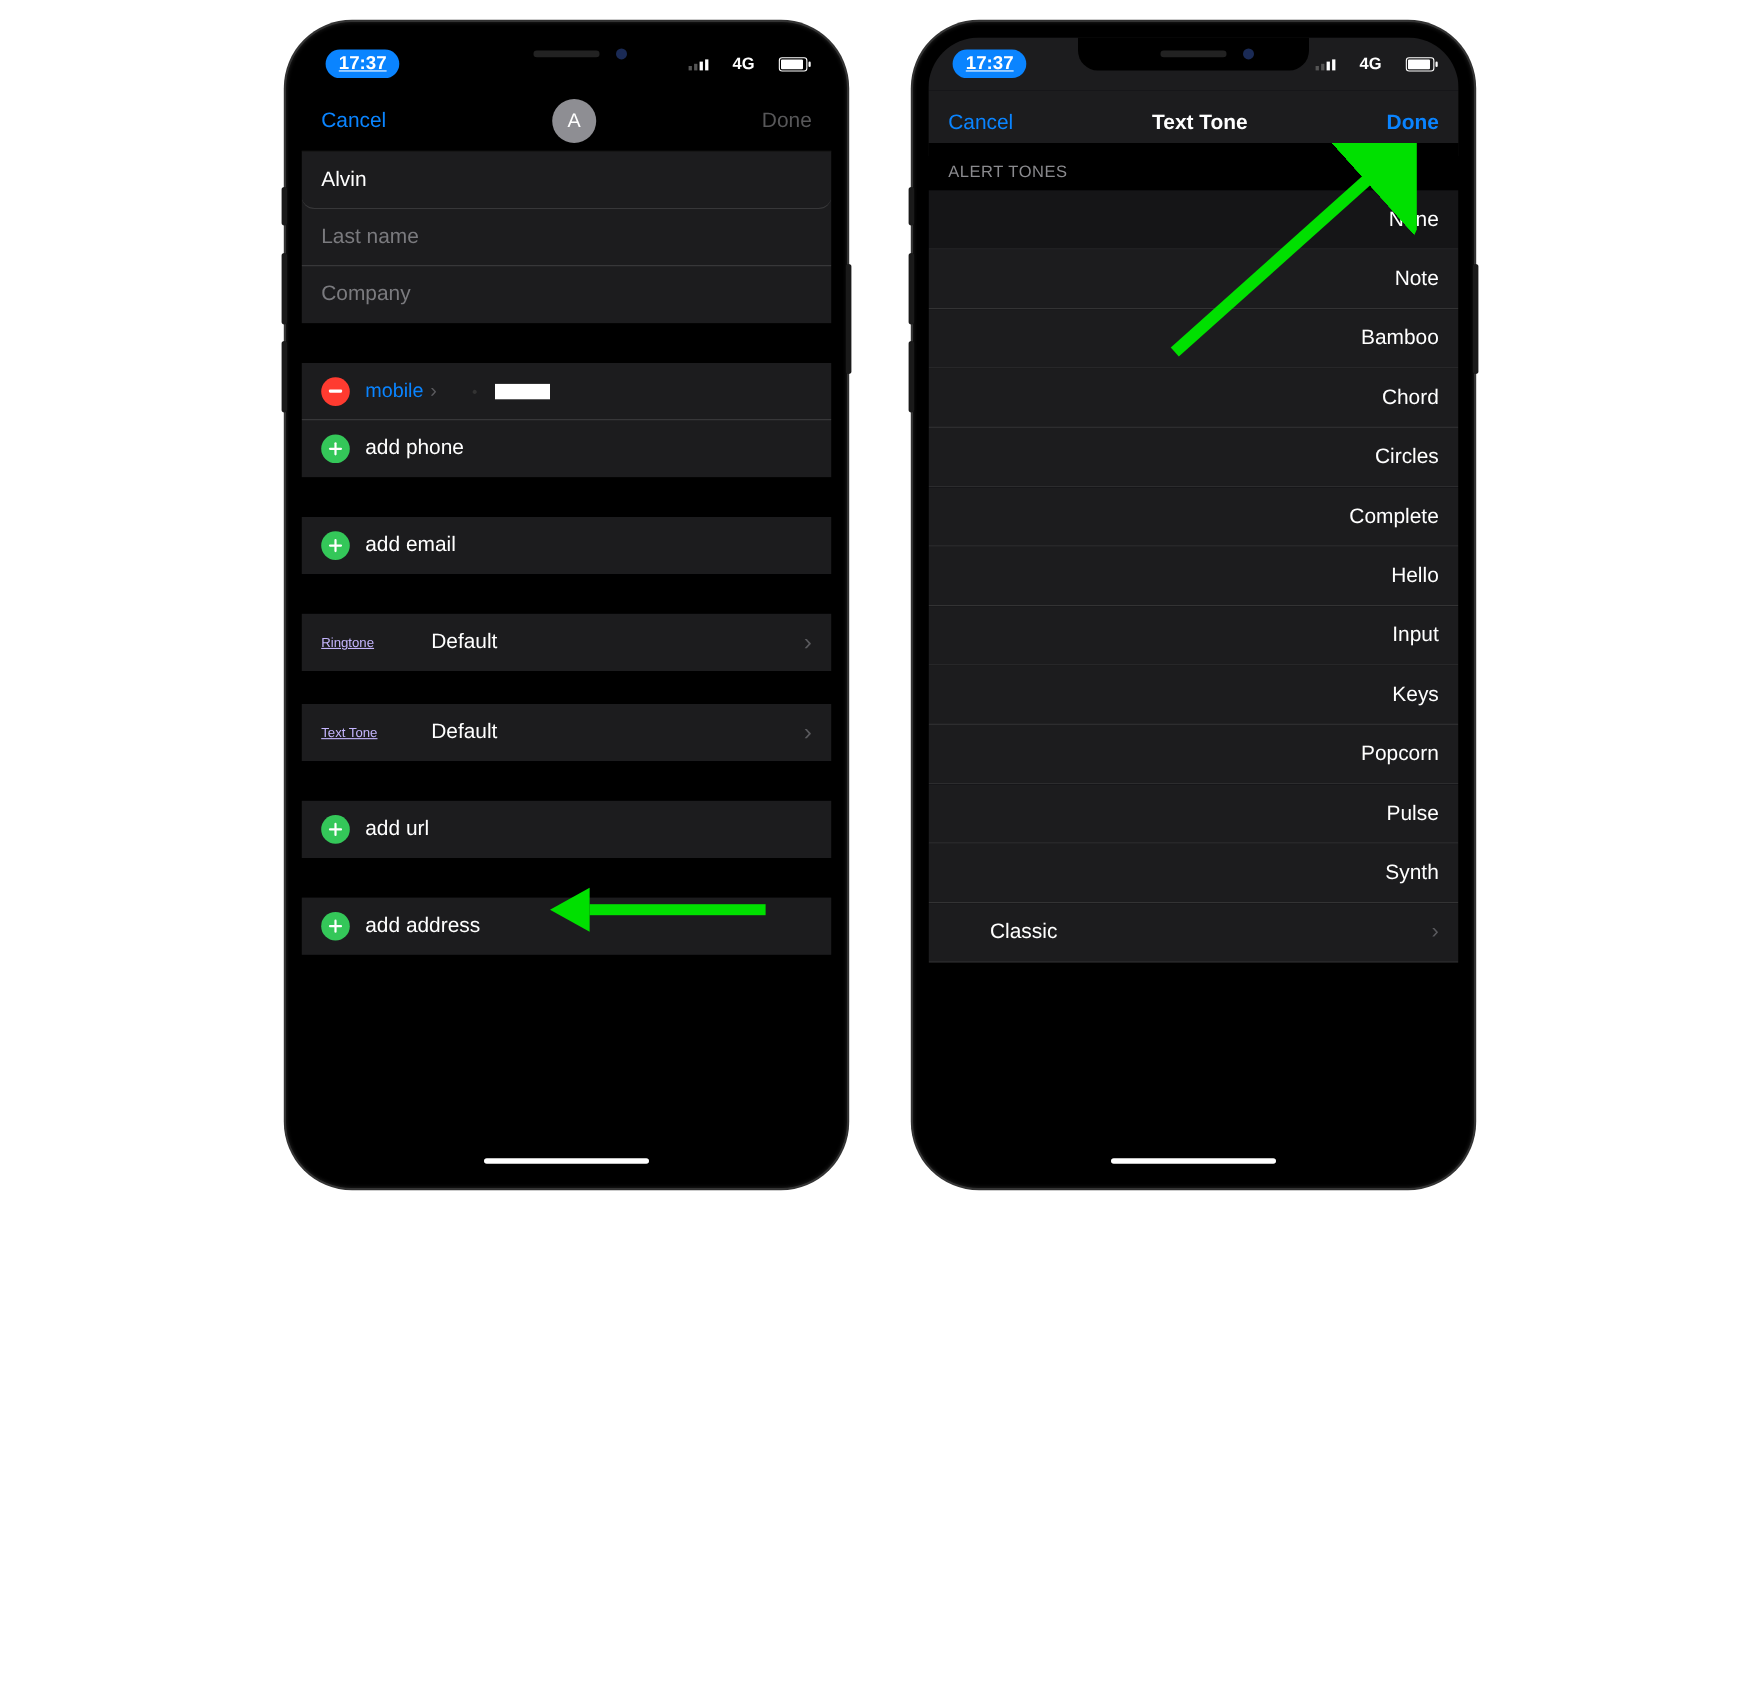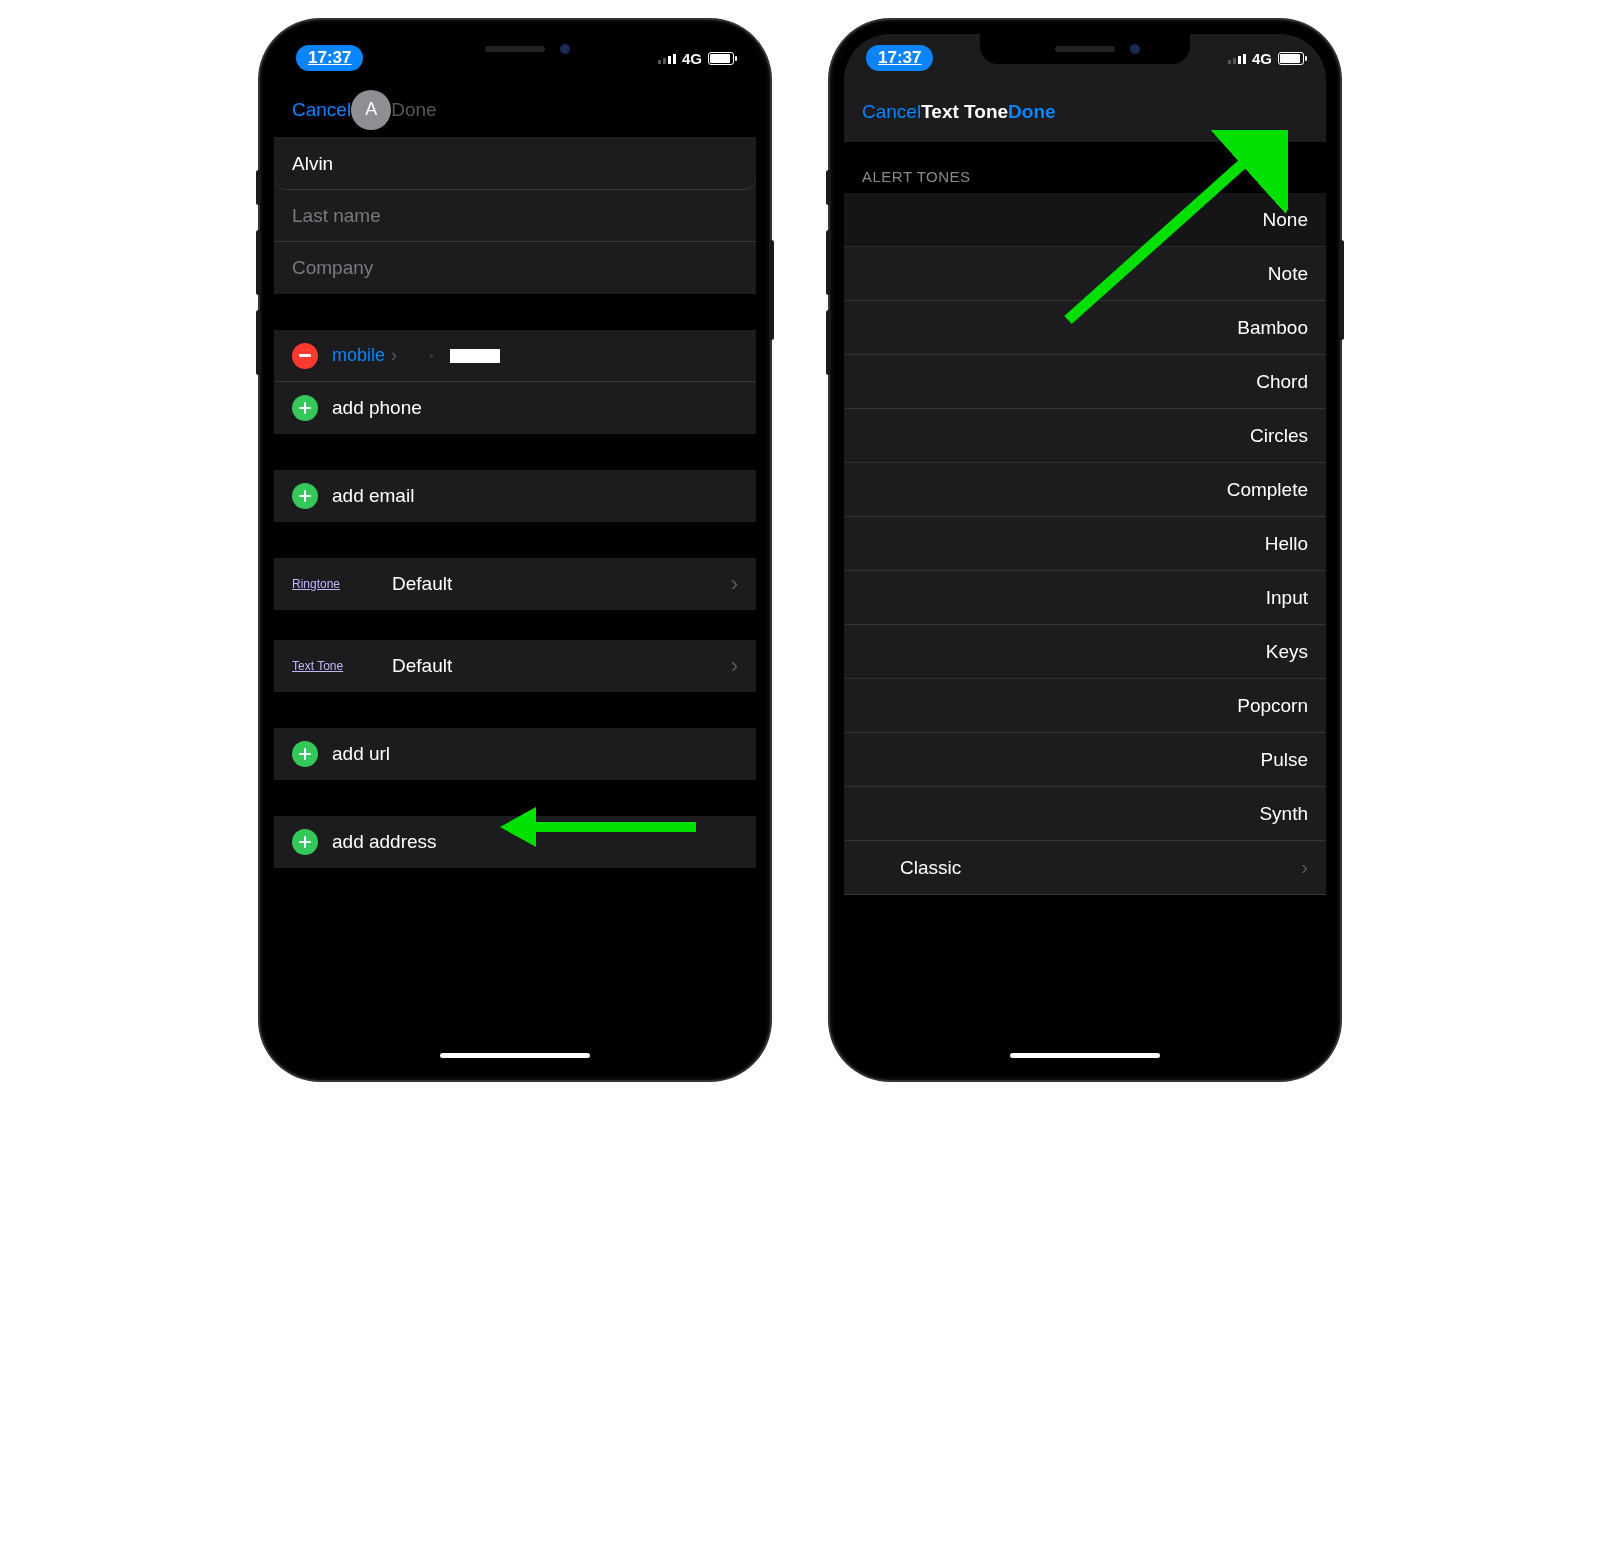--- a/index.html
+++ b/index.html
@@ -61,40 +61,40 @@
     color: #fff;
     border-radius: 14px;
     padding: 3px 12px;
     font-size: 17px;
     font-weight: 600;
     text-decoration: underline;
   }
   .status-right {
     display: flex;
     align-items: center;
-    gap: 6px;
+    gap: 22px;
     font-size: 15px;
   }
   .signal { display:flex; align-items:flex-end; gap:2px; height:12px;}
   .signal span { width:3px; background:#555; display:block;}
   .signal span.on{ background:#fff;}
   .signal span:nth-child(1){height:4px}
   .signal span:nth-child(2){height:6px}
   .signal span:nth-child(3){height:8px}
   .signal span:nth-child(4){height:10px}
   .battery {
     width: 26px; height: 13px; border:1.5px solid #fff; border-radius:3px; position:relative;
   }
   .battery::after{content:"";position:absolute;right:-4px;top:3px;width:2px;height:5px;background:#fff;border-radius:1px;}
   .battery-fill{position:absolute;left:1px;top:1px;height:9px;width:20px;background:#fff;border-radius:1px;}
   .navbar {
     height: 56px;
     display: flex;
     align-items: center;
-    justify-content: flex-start;
+    justify-content: space-between;
     padding: 0 18px;
     border-bottom: 0.5px solid rgba(255,255,255,0.12);
   }
   .navbar.dark { background:#1c1c1e; border-bottom:none;}
   .nav-btn { color:#0a84ff; font-size:19px; }
   .nav-btn.disabled { color:#575759; }
   .nav-title { color:#fff; font-size:19px; font-weight:600;}
   .avatar {
     width: 40px; height:40px; border-radius:50%;
     background:#8e8e93; display:flex;align-items:center;justify-content:center;
@@ -317,21 +317,21 @@
         <div class="battery">
             <div class="battery-fill"></div>
           </div>
       </div>
     </div>
     <div class="navbar dark" style="height:60px;">
       <span class="nav-btn">Cancel</span>
       <span class="nav-title">Text Tone</span>
       <span class="nav-btn" style="font-weight:600;">Done</span>
     </div>
-    <div class="content" style="top:116px;background:#000;">
+    <div class="content" style="top:96px;background:#000;">
       <div class="header-label">ALERT TONES</div>
       <div id="tone-list">
           <div class="tone-row first" style="background: rgb(21, 21, 23);">
             <span>None</span>
           </div>
           <div class="tone-row">
             <span>Note</span>
           </div>
           <div class="tone-row">
             <span>Bamboo</span>

